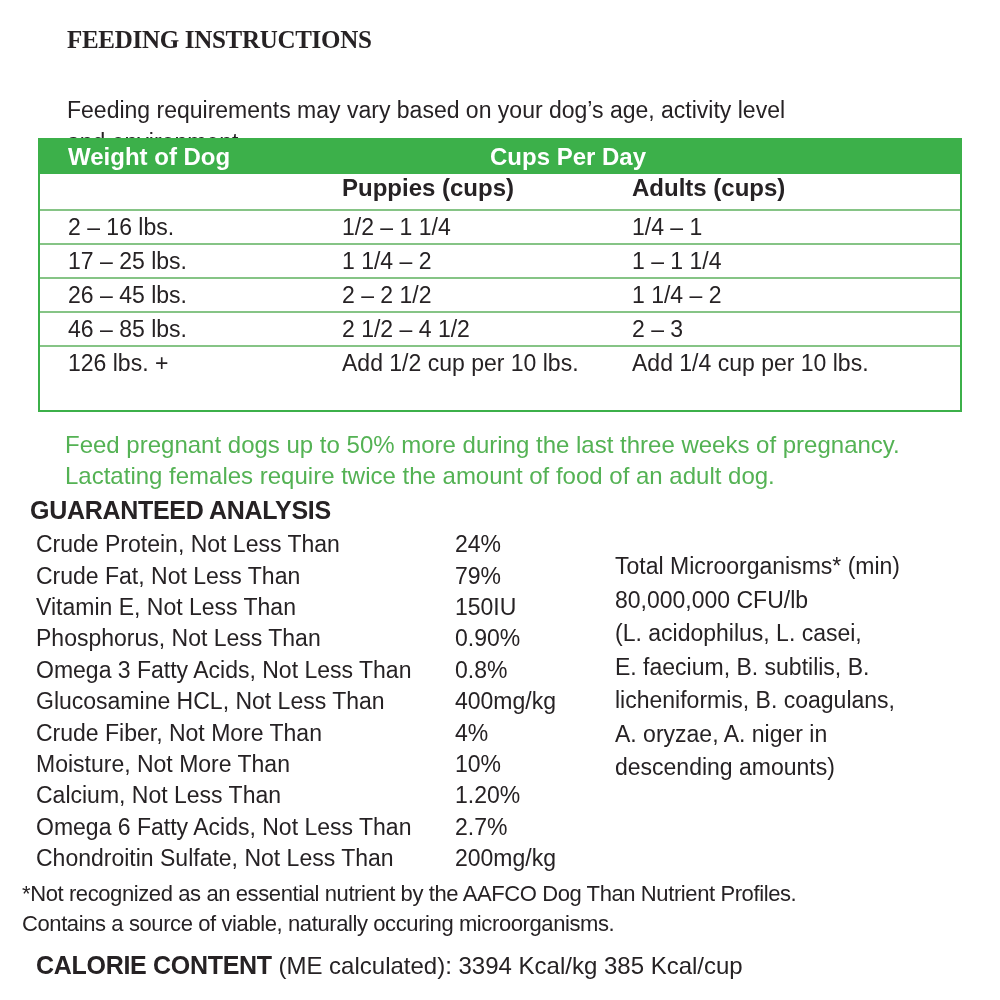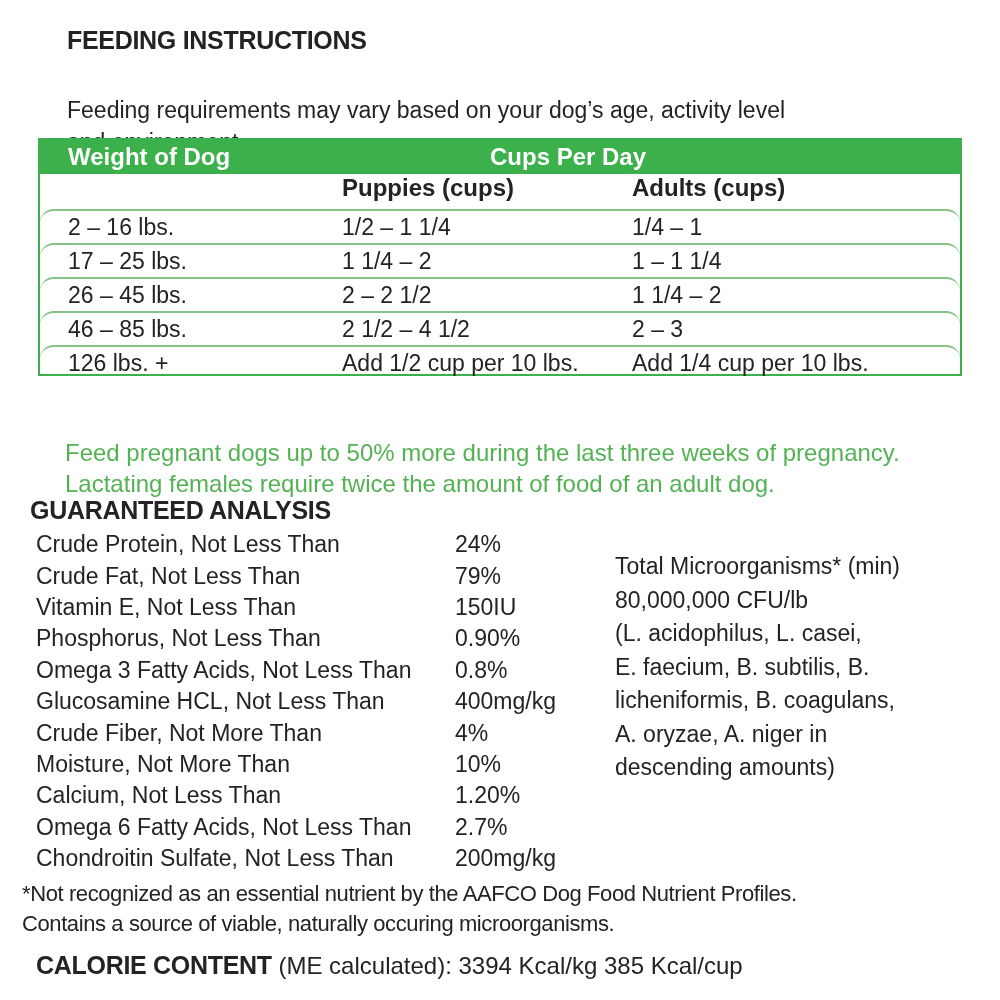--- a/index.html
+++ b/index.html
@@ -4,43 +4,43 @@
 <style>
   html,body { margin:0; padding:0; background:#fff; }
   .page {
     position:relative; width:1000px; height:1000px; background:#ffffff;
     font-family:"Liberation Sans", sans-serif; color:#262224; overflow:hidden;
   }
   .nowrap { white-space:nowrap; }
 
   
   .h-title { position:absolute; font-weight:bold; font-size:25px; letter-spacing:-0.3px; }
-  #feeding-title { left:67px; top:26px; }
+  #feeding-title { left:67px; top:26px;font-family:Liberation Serif, serif; }
   #intro { position:absolute; left:67px; top:60px; font-size:23px; line-height:32px;margin-top:34px; }
 
   
   .feed-table {
-    position:absolute; left:38px; top:138px; width:924px; height:238px;
+    position:absolute; left:38px; top:138px; width:924px; height:274px;
     border:2px solid #3cb04a; box-sizing:border-box; font-size:23px;
   }
   .ft-headbar {
     position:relative; height:34px; background:#3cb04a; color:#ffffff;
     font-weight:bold; font-size:24px; display:flex; align-items:center;
   }
   .ft-headbar .c1 { padding-left:28px; }
   .ft-cupsperday { position:absolute; left:402px; top:0; height:34px; display:flex; align-items:center;margin-left:48px; }
   .ft-subhead { height:35px; display:flex; font-weight:bold; font-size:24px; }
-  .ft-row { height:34px; display:flex; align-items:center; border-top:2px solid #86c486; box-sizing:border-box;border-radius:14px; }
+  .ft-row { height:34px; display:flex; align-items:center; border-top:2px solid #86c486; box-sizing:border-box; }
   .cell-w { width:302px; padding-left:28px; box-sizing:border-box; }
   .cell-p { width:290px; }
   .cell-a { flex:1; }
   .ft-subhead .cell-w { padding-left:28px; }
 
   
-  #pregnancy-note { position:absolute; left:65px; top:429px; color:#54b254; font-size:24px; line-height:31px;margin-top:8px; }
+  #pregnancy-note { position:absolute; left:65px; top:429px; color:#54b254; font-size:24px; line-height:31px; }
 
   
   #ga-title { left:20px; top:496px;margin-left:10px; }
   .ga-list { position:absolute; left:36px; top:529px; font-size:23px; }
   .ga-item { height:31.4px; display:flex; align-items:center; }
   .ga-label { display:inline-block; width:419px; }
   .ga-value { display:inline-block; }
 
   
   #micro { position:absolute; left:615px; top:550px; font-size:23px; line-height:33.5px; }
@@ -159,21 +159,21 @@
     <div class="nowrap">Total Microorganisms* (min)</div>
     <div class="nowrap">80,000,000 CFU/lb</div>
     <div class="nowrap">(L. acidophilus, L. casei,</div>
     <div class="nowrap">E. faecium, B. subtilis, B.</div>
     <div class="nowrap">licheniformis, B. coagulans,</div>
     <div class="nowrap">A. oryzae, A. niger in</div>
     <div class="nowrap">descending amounts)</div>
   </div>
 
   <div id="footnote">
-    <div class="nowrap">*Not recognized as an essential nutrient by the AAFCO Dog Food Nutrient Profiles.</div>
+    <div class="nowrap">*Not recognized as an essential nutrient by the AAFCO Dog Than Nutrient Profiles.</div>
     <div class="nowrap">Contains a source of viable, naturally occuring microorganisms.</div>
   </div>
 
   <div id="calorie" class="nowrap">
     <span class="bold">CALORIE CONTENT</span><span> (ME calculated): 3394 Kcal/kg 385 Kcal/cup</span>
   </div>
 
 </div>
 
 </body></html>

